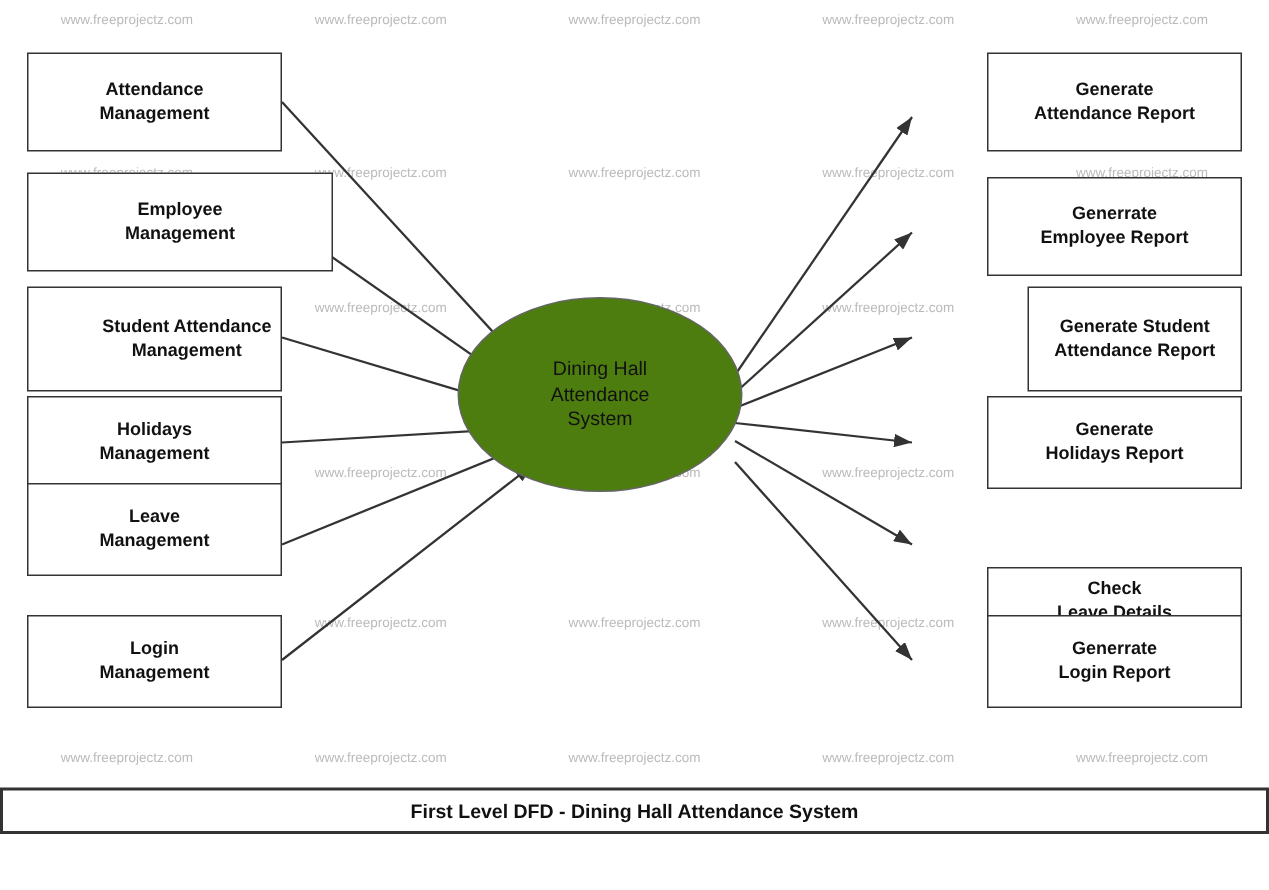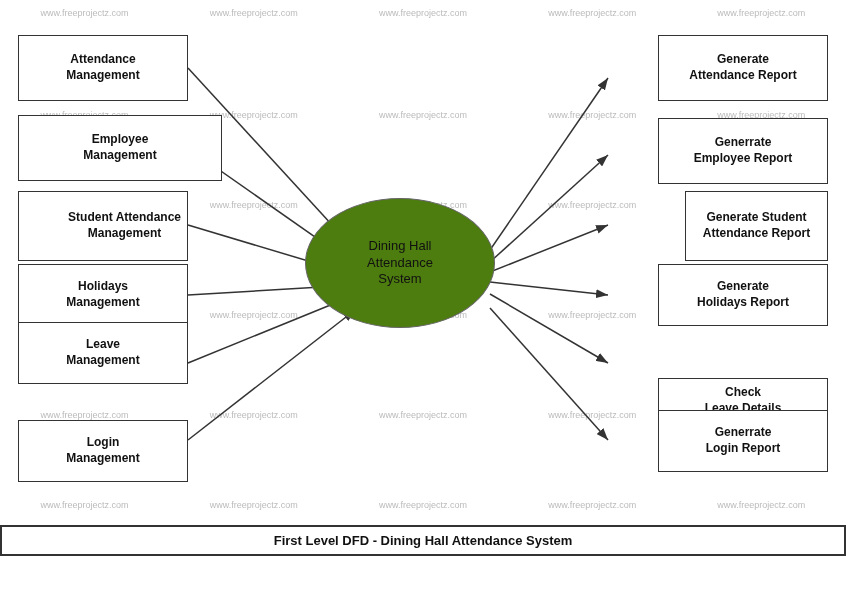--- a/index.html
+++ b/index.html
@@ -170,21 +170,21 @@
   </div>
   <div class="box" style="left:18px; top:191px; width:170px; height:70px;justify-content:flex-end;">
     <span>Student Attendance<br>Management</span>
   </div>
   <div class="box" style="left:18px; top:264px; width:170px; height:62px;">
     <span>Holidays<br>Management</span>
   </div>
   <div class="box" style="left:18px; top:322px; width:170px; height:62px;">
     <span>Leave<br>Management</span>
   </div>
-  <div class="box" style="left:18px; top:420px; width:170px; height:62px;">
+  <div class="box" style="left:18px; top:410px; width:170px; height:62px;">
     <span>Login<br>Management</span>
   </div>
 
   <div class="center-circle" style="left:305px; top:198px; width:190px; height:130px;">
     <span>Dining Hall<br>Attendance<br>System</span>
   </div>
 
   <div class="box" style="right:18px; top:35px; width:170px; height:66px;">
     <span>Generate<br>Attendance Report</span>
   </div>

